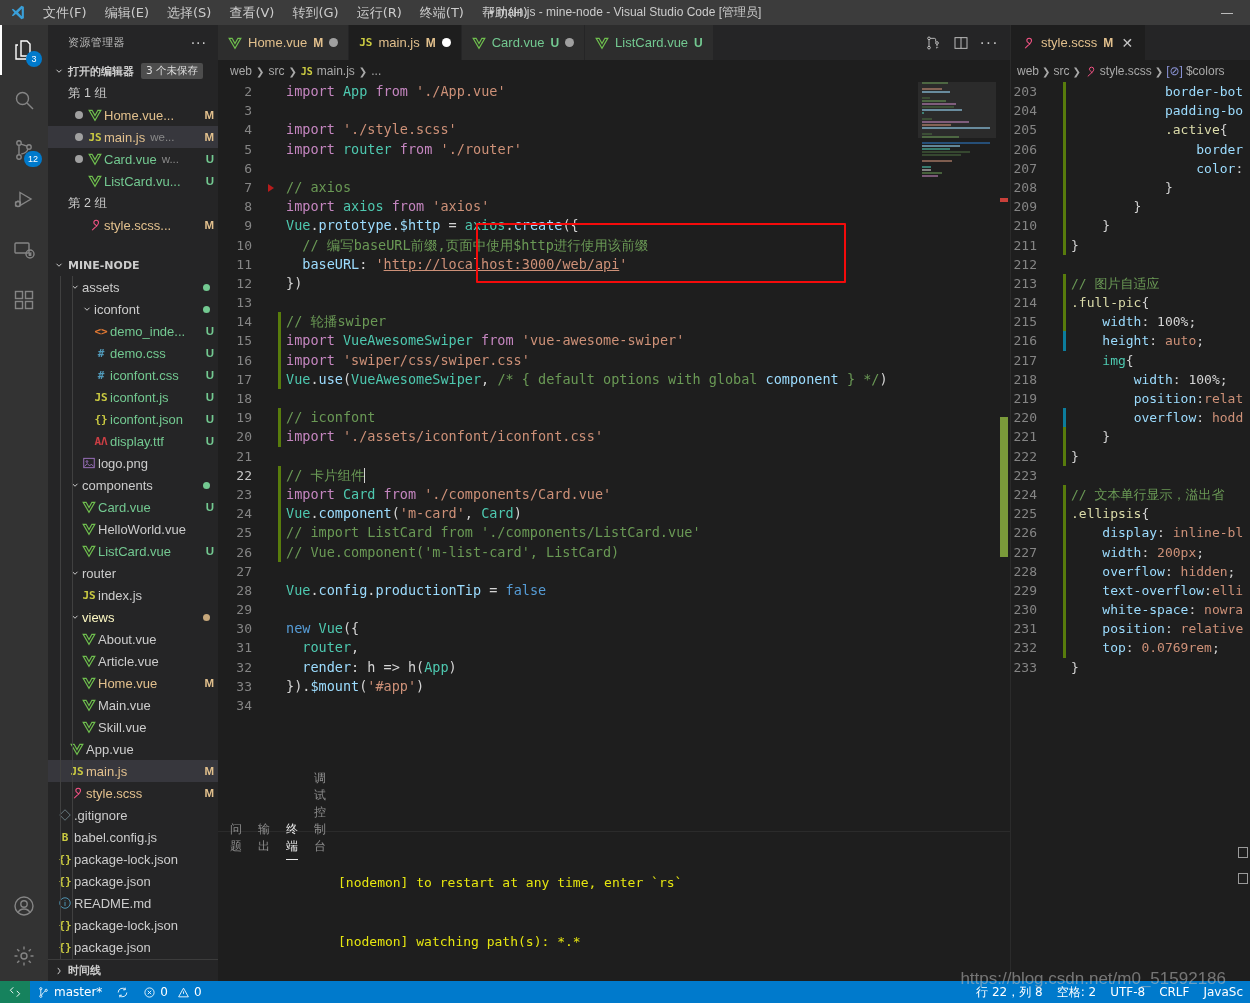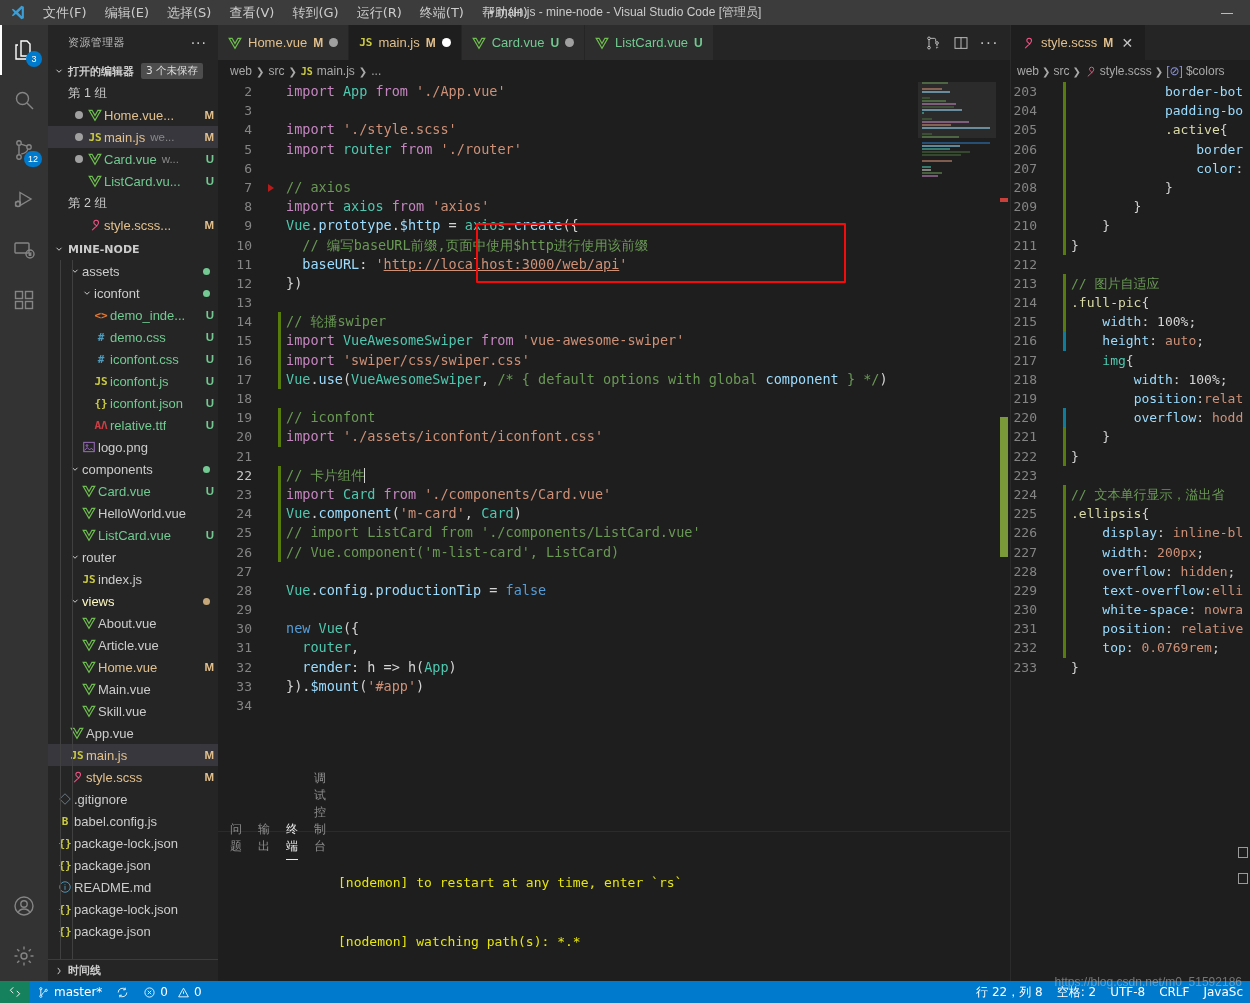--- a/index.html
+++ b/index.html
@@ -212,22 +212,22 @@
     font-size: 12px; flex: 0 0 22px; position: relative;
   }
   .sb-remote { background: #16825d; height: 22px; display:flex; align-items:center; padding: 0 8px; }
   .sb-remote svg { width: 14px; height: 14px; }
   .sb-item { display: flex; align-items: center; gap: 4px; padding: 0 7px; height: 22px; font-size: 12px;
              font-family:"DejaVu Sans", sans-serif; }
   .sb-item svg { width: 13px; height: 13px; }
   .sb-right { margin-left: auto; display: flex; align-items: center; }
 
   .watermark {
-    position: absolute; right: 8px; bottom: 14px; color: rgba(190,190,190,0.55);
-    font-size: 12px; font-family: "Liberation Sans", sans-serif; pointer-events: none;
+    position: absolute; right: 24px; bottom: 14px; color: rgba(190,190,190,0.55);
+    font-size: 17px; font-family: "Liberation Sans", sans-serif; pointer-events: none;
     white-space: nowrap;
   }
 
   .g2-scroll-ov { position: absolute; right: 0; width: 14px; top: 0; bottom: 0; }
   .g2-box { position:absolute; right:2px; width:10px; height:11px; border:1px solid #9a9a9a;}
 </style>
 </head>
 <body>
 
 <div class="app">
@@ -394,21 +394,21 @@
       <div class="tree-row" style="padding-left:38px;">
         <span class="ficon f-pink">
           <svg viewBox="0 0 24 24" fill="none" stroke="currentColor" stroke-width="1.8">
               <path d="M7 21c6-6 11-9 11-13a4 4 0 0 0-8 0c0 3 5 4 5 7"></path>
             </svg>
         </span>
         <span class="lbl" style="color:#e2c08d">style.scss...</span>
         <span class="badge-m m-mod">M</span>
       </div>
 
-      <div class="sec-header" style="margin-top:2px;">
+      <div class="sec-header" style="margin-top:18px;">
         <span class="chev">
           <svg viewBox="0 0 16 16" fill="none" stroke="currentColor" stroke-width="1.6">
               <path d="M4 6l4 4 4-4"></path>
             </svg>
         </span>
         <span>MINE-NODE</span>
       </div>
 
       <div class="tree-scroll" id="filetree">
           <div class="tree-row" style="padding-left: 20px;">
@@ -449,21 +449,21 @@
             <span class="lbl" style="color: rgb(115, 201, 145);">iconfont.js</span>
             <span class="badge-m m-unt">U</span>
           </div>
           <div class="tree-row" style="padding-left: 44px;">
             <span class="ficon f-yellow txt">{}</span>
             <span class="lbl" style="color: rgb(115, 201, 145);">iconfont.json</span>
             <span class="badge-m m-unt">U</span>
           </div>
           <div class="tree-row" style="padding-left: 44px;">
             <span class="ficon f-red txt">AΛ</span>
-            <span class="lbl" style="color: rgb(115, 201, 145);">relative.ttf</span>
+            <span class="lbl" style="color: rgb(115, 201, 145);">display.ttf</span>
             <span class="badge-m m-unt">U</span>
           </div>
           <div class="tree-row" style="padding-left: 32px;">
             <span class="ficon f-purple">
               <svg viewBox="0 0 24 24" fill="none" stroke="currentColor" stroke-width="1.6">
                 <rect x="3" y="4" width="18" height="16"></rect>
                 <circle cx="8.5" cy="9.5" r="1.5"></circle>
                 <path d="M4 18l5-5 4 4 3-3 4 4"></path>
               </svg>
             </span>

